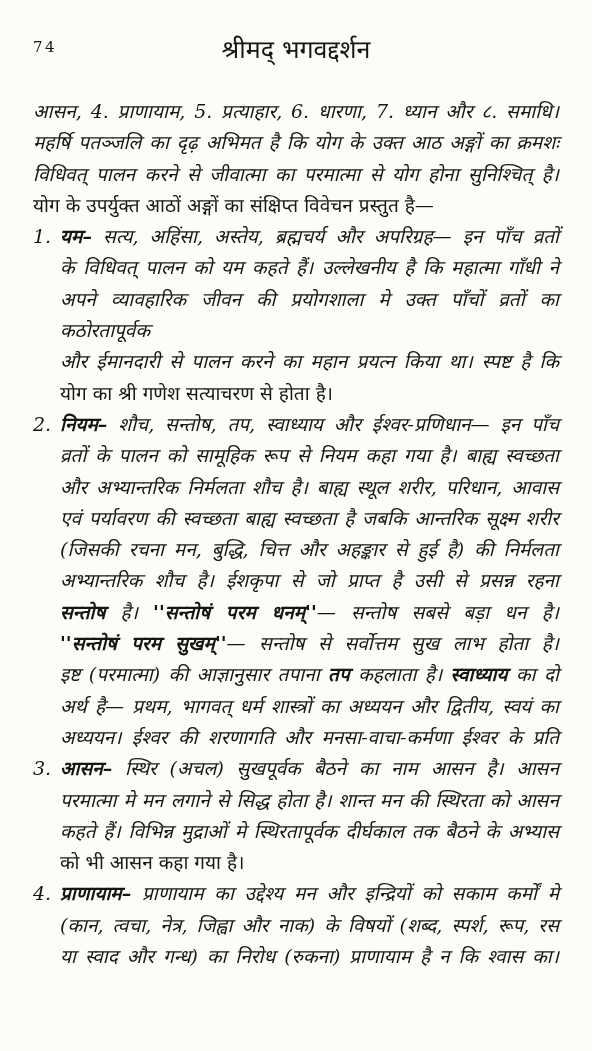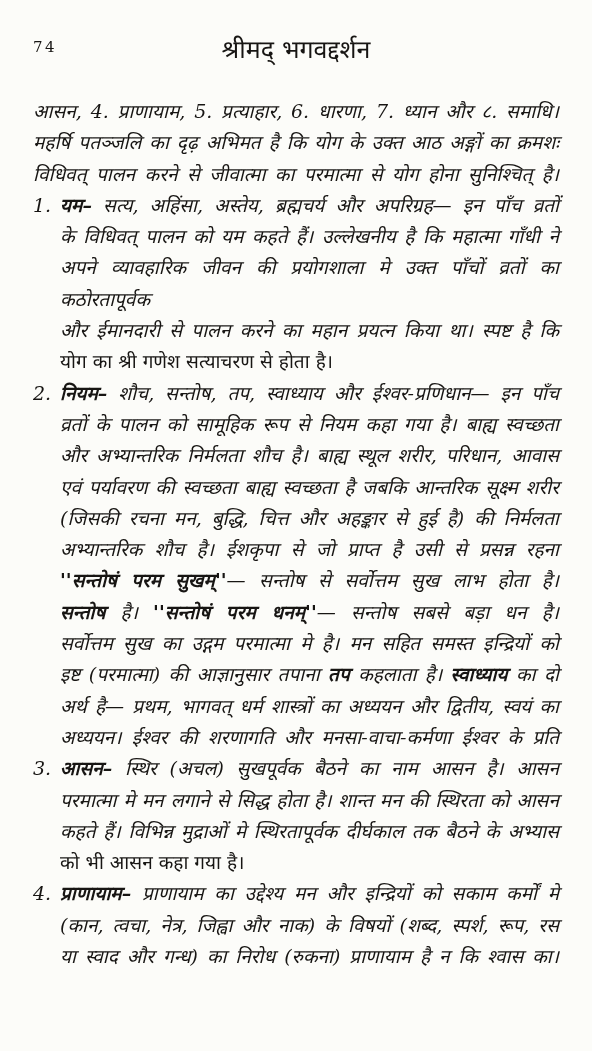--- a/index.html
+++ b/index.html
@@ -46,38 +46,38 @@
 <div class="page">
   <div class="header">
     <span class="pagenum">74</span>
     <div class="title">श्रीमद् भगवद्दर्शन</div>
   </div>
   <div class="bodytext">
       <div class="block">
         <div class="line just"><span class="">आसन, 4. प्राणायाम, 5. प्रत्याहार, 6. धारणा, 7. ध्यान और ८. समाधि।</span></div>
         <div class="line just"><span class="">महर्षि पतञ्जलि का दृढ़ अभिमत है कि योग के उक्त आठ अङ्गों का क्रमशः</span></div>
         <div class="line just"><span class="">विधिवत् पालन करने से जीवात्मा का परमात्मा से योग होना सुनिश्चित् है।</span></div>
+        <div class="line"><span class="">योग के उपर्युक्त आठों अङ्गों का संक्षिप्त विवेचन प्रस्तुत है—</span></div>
       </div>
       <div class="block">
         <div class="line just"><span class="num">1.</span><span class="b">यम–</span><span class=""> सत्य, अहिंसा, अस्तेय, ब्रह्मचर्य और अपरिग्रह— इन पाँच व्रतों</span></div>
         <div class="line just item-cont"><span class="">के विधिवत् पालन को यम कहते हैं। उल्लेखनीय है कि महात्मा गाँधी ने</span></div>
         <div class="line just item-cont"><span class="">अपने व्यावहारिक जीवन की प्रयोगशाला मे उक्त पाँचों व्रतों का कठोरतापूर्वक</span></div>
         <div class="line just item-cont"><span class="">और ईमानदारी से पालन करने का महान प्रयत्न किया था। स्पष्ट है कि</span></div>
         <div class="line item-cont"><span class="">योग का श्री गणेश सत्याचरण से होता है।</span></div>
       </div>
       <div class="block">
         <div class="line just"><span class="num">2.</span><span class="b">नियम–</span><span class=""> शौच, सन्तोष, तप, स्वाध्याय और ईश्वर-प्रणिधान— इन पाँच</span></div>
         <div class="line just item-cont"><span class="">व्रतों के पालन को सामूहिक रूप से नियम कहा गया है। बाह्य स्वच्छता</span></div>
         <div class="line just item-cont"><span class="">और अभ्यान्तरिक निर्मलता शौच है। बाह्य स्थूल शरीर, परिधान, आवास</span></div>
         <div class="line just item-cont"><span class="">एवं पर्यावरण की स्वच्छता बाह्य स्वच्छता है जबकि आन्तरिक सूक्ष्म शरीर</span></div>
         <div class="line just item-cont"><span class="">(जिसकी रचना मन, बुद्धि, चित्त और अहङ्कार से हुई है) की निर्मलता</span></div>
         <div class="line just item-cont"><span class="">अभ्यान्तरिक शौच है। ईशकृपा से जो प्राप्त है उसी से प्रसन्न रहना</span></div>
+        <div class="line just item-cont"><span class="b">सन्तोष</span><span class=""> है। </span><span class="b">''सन्तोषं परम धनम्''</span><span class="">— सन्तोष सबसे बड़ा धन है।</span></div>
         <div class="line just item-cont"><span class="b">''सन्तोषं परम सुखम्''</span><span class="">— सन्तोष से सर्वोत्तम सुख लाभ होता है।</span></div>
-        <div class="line just item-cont"><span class="b">सन्तोष</span><span class=""> है। </span><span class="b">''सन्तोषं परम धनम्''</span><span class="">— सन्तोष सबसे बड़ा धन है।</span></div>
-        <div class="line just item-cont"><span class="">सर्वोत्तम सुख का उद्गम परमात्मा मे है। मन सहित समस्त इन्द्रियों को</span></div>
         <div class="line just item-cont"><span class="">इष्ट (परमात्मा) की आज्ञानुसार तपाना </span><span class="b">तप</span><span class=""> कहलाता है। </span><span class="b">स्वाध्याय</span><span class=""> का दो</span></div>
         <div class="line just item-cont"><span class="">अर्थ है— प्रथम, भागवत् धर्म शास्त्रों का अध्ययन और द्वितीय, स्वयं का</span></div>
         <div class="line just item-cont"><span class="">अध्ययन। ईश्वर की शरणागति और मनसा-वाचा-कर्मणा ईश्वर के प्रति</span></div>
       </div>
       <div class="block">
         <div class="line just"><span class="num">3.</span><span class="b">आसन–</span><span class=""> स्थिर (अचल) सुखपूर्वक बैठने का नाम आसन है। आसन</span></div>
         <div class="line just item-cont"><span class="">परमात्मा मे मन लगाने से सिद्ध होता है। शान्त मन की स्थिरता को आसन</span></div>
         <div class="line just item-cont"><span class="">कहते हैं। विभिन्न मुद्राओं मे स्थिरतापूर्वक दीर्घकाल तक बैठने के अभ्यास</span></div>
         <div class="line item-cont"><span class="">को भी आसन कहा गया है।</span></div>
       </div>

